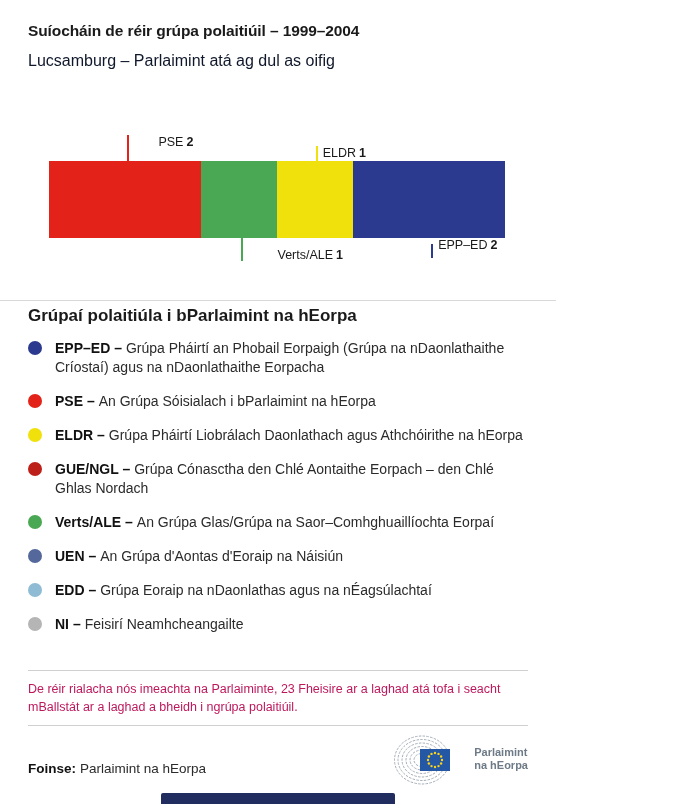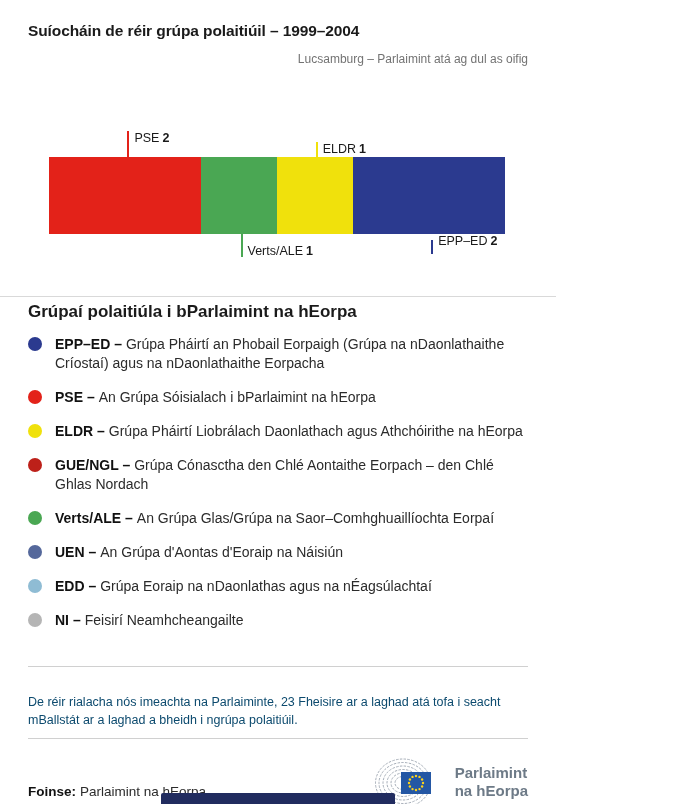--- a/index.html
+++ b/index.html
@@ -4,35 +4,35 @@
 <style>
   * { margin:0; padding:0; box-sizing:border-box; }
   html,body { background:#fff; }
   .page {
     position:relative; width:556px; height:804px; background:#ffffff;
     font-family:"Liberation Sans", sans-serif; color:#1a1a1a; overflow:hidden;
   }
   
   .hdr { padding:22px 28px 0 28px; }
   .title { font-size:15.5px; font-weight:bold; color:#1a1a1a; letter-spacing:-0.1px; }
-  .subtitle { margin-top:12px; font-size:12px; font-weight:400; color:#737373;text-align:right; }
+  .subtitle { margin-top:12px; font-size:16px; font-weight:400; color:#0f172a; }
 
   
   .chart { margin:63px 51px 0 49px; position:relative; }
   .callouts-top { position:relative; height:28px; }
   .callouts-bottom { position:relative; height:28px; }
   .callout { position:absolute; display:flex; white-space:nowrap; font-size:12.5px; color:#1a1a1a; }
   .callout .tick { width:2px; flex:0 0 2px; }
   .callout .txt { margin-left:5px; }
   .callout .txt b { margin-left:3px; }
   .callout-top { bottom:0; align-items:flex-start; }
   .callout-bottom { top:0; align-items:flex-end; }
-  .co-pse   { left:17.2%; } .co-pse .tick { height:26px; }
+  .co-pse   { left:17.2%;gap:24px; } .co-pse .tick { height:26px; }
   .co-eldr  { left:58.5%; } .co-eldr .tick { height:15px; }
-  .co-verts { left:42.0%; } .co-verts .tick { height:23px; }
+  .co-verts { left:42.0%;gap:30px; } .co-verts .tick { height:23px; }
   .co-verts .txt { margin-bottom:-1px; }
   .co-epp   { left:83.8%; } .co-epp .tick { height:14px; }
   .co-epp .txt { margin-bottom:6px; }
   .bar { display:flex; height:77px; width:100%; }
   .seg { height:100%; }
 
   
   .total-wrap { margin:34px auto 0 auto; width:572px; display:flex; align-items:center; }
   .total-rule { flex:1; height:1px; background:#d9d9d9; }
   .total-text {
@@ -44,30 +44,30 @@
   
   .legend { padding:0 28px; margin-top:5px; }
   .legend-title { font-size:17px; font-weight:bold; color:#1a1a1a; }
   .legend-list { margin-top:13px; list-style:none; }
   .legend-item { display:flex; margin-bottom:15px; font-size:14px; line-height:19px; color:#2b2b2b; }
   .dot { flex:0 0 14px; width:14px; height:14px; border-radius:50%; margin-top:2px; margin-right:13px; }
   .abbr { font-weight:bold; color:#111; margin-right:4px; }
 
   
   .footnote {
-    margin:36px 28px 12px 28px; border-top:1px solid #d0d0d0; border-bottom:1px solid #d0d0d0;
-    padding:26px 8px 9px 0; font-size:12.5px; line-height:18px; color:#0c4a6e;
+    margin:36px 28px 2px 28px; border-top:1px solid #d0d0d0; border-bottom:1px solid #d0d0d0;
+    padding:9px 8px 9px 0; font-size:12.5px; line-height:18px; color:#be185d;
   }
 
   
   .footer { position:relative; height:66px; margin:0 28px; }
   .source { position:absolute; left:0; top:33px; font-size:13.5px; color:#2b2b2b; }
   .source b { margin-right:4px; color:#111; }
   .logo { position:absolute; right:0; top:4px; display:flex; align-items:center; }
-  .logo-text { margin-left:10px; font-size:15px; font-weight:bold; line-height:1.18; color:#6d7a87; }
+  .logo-text { margin-left:10px; font-size:11px; font-weight:bold; line-height:1.18; color:#6d7a87; }
   .logo-text span { display:block; }
 
   .bottom-bar {
     position:absolute; bottom:0; left:50%; transform:translateX(-50%);
     width:234px; height:11px; background:#212c5f; border-radius:2px 2px 0 0;
   }
 </style>
 </head>
 <body>
 

